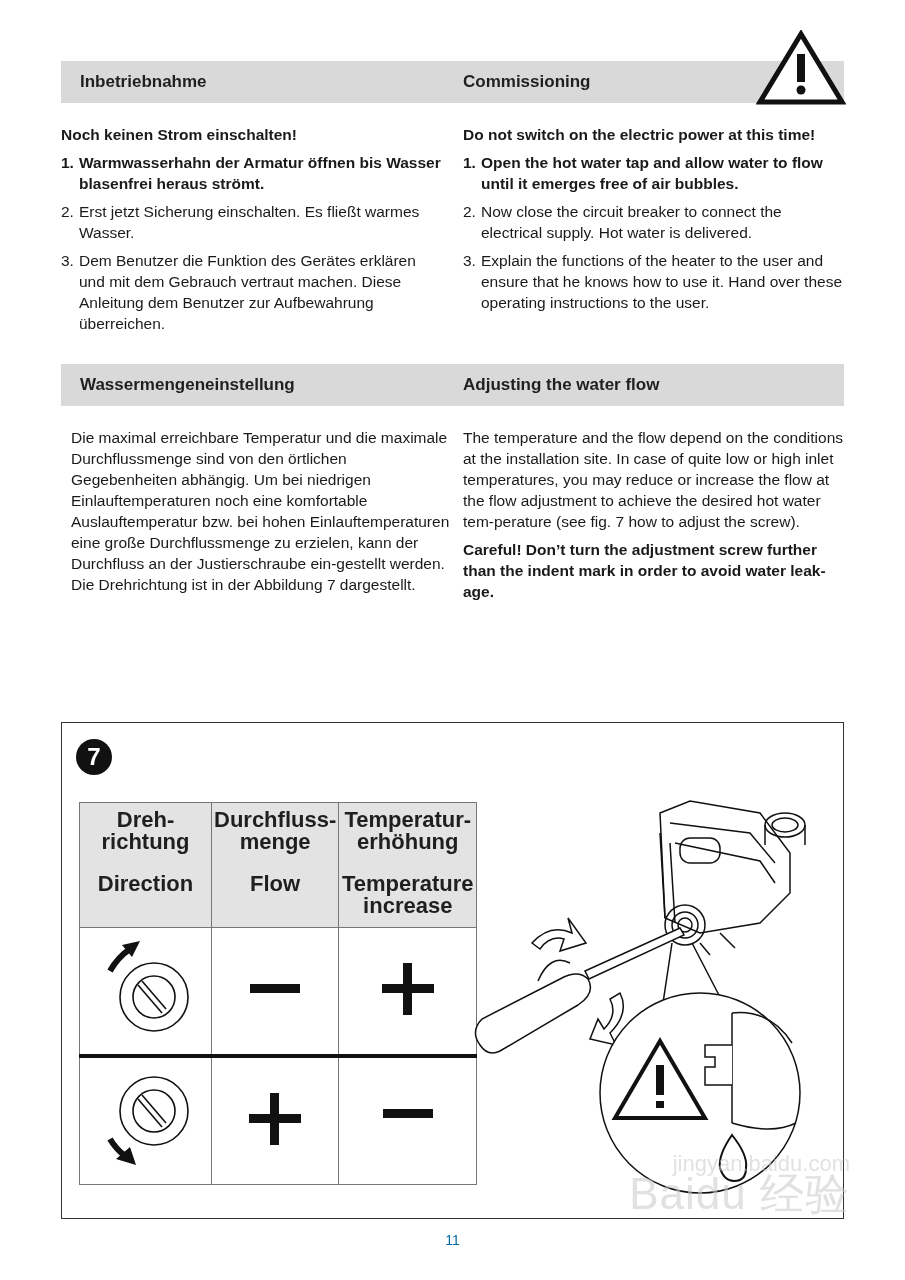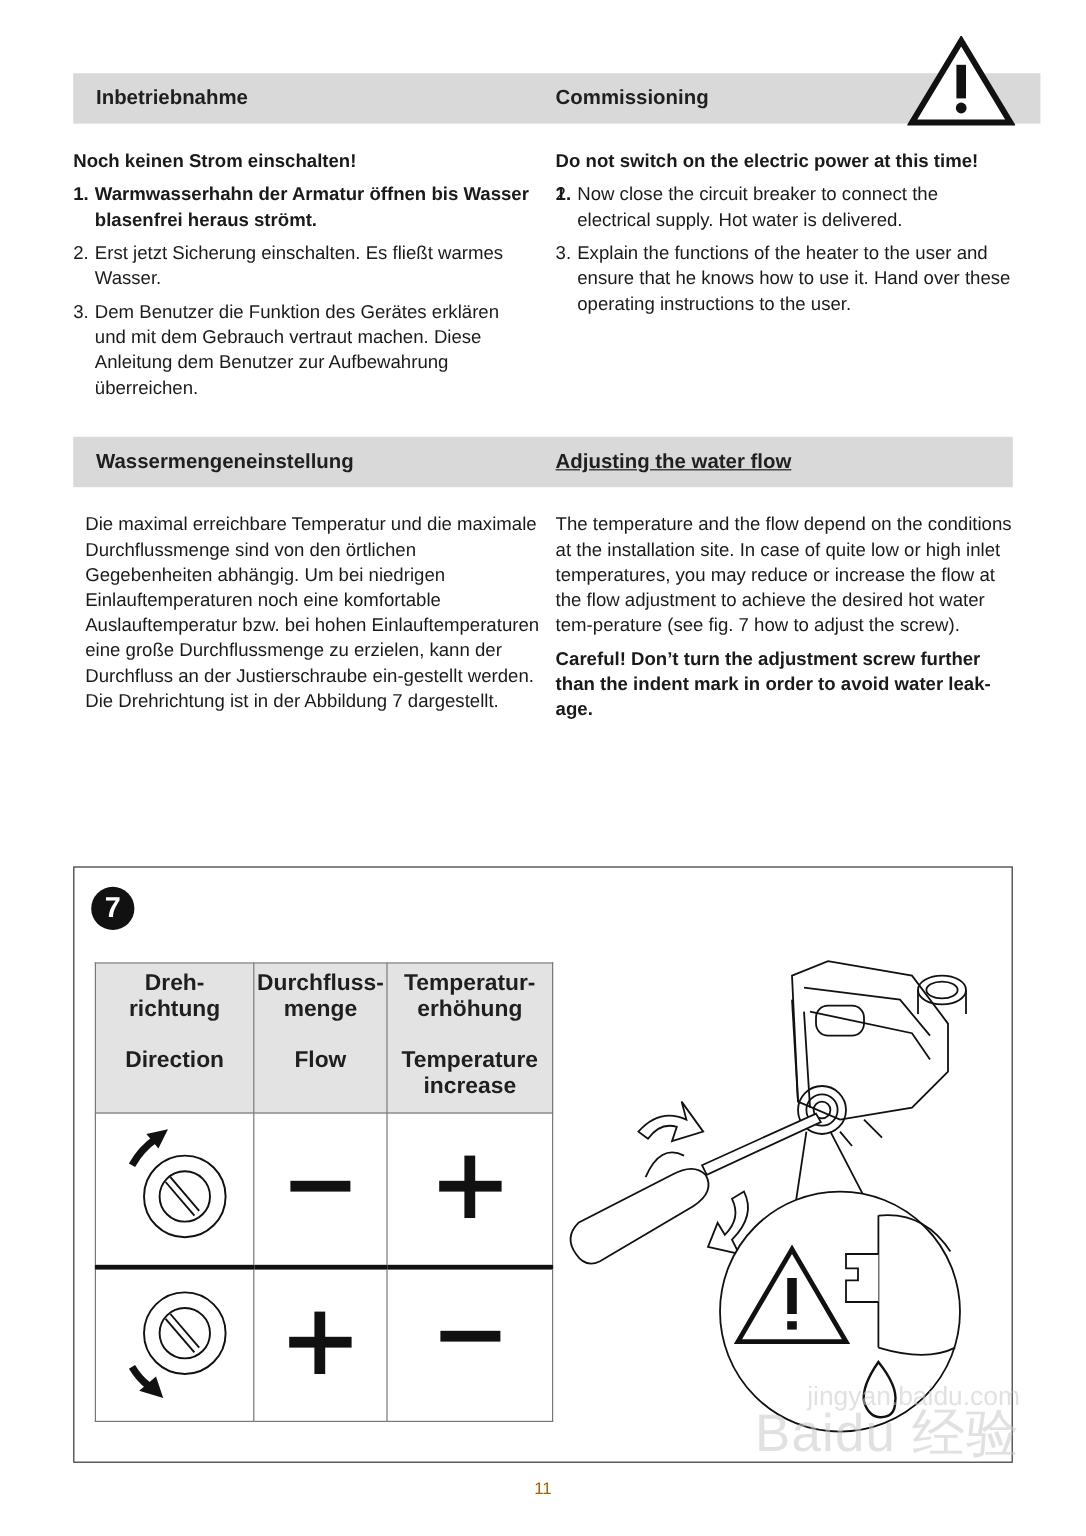--- a/index.html
+++ b/index.html
@@ -11,36 +11,36 @@
   .col p { margin: 0 0 7px 0; }
   .bold { font-weight: bold; }
   .list { margin: 0; padding: 0; list-style: none; }
   .list li { position: relative; padding-left: 18px; margin-bottom: 7px; }
   .list .num { position: absolute; left: 0; top: 0; }
   #warn-top { position: absolute; left: 756px; top: 30px; width: 90px; height: 76px; }
   .figure { position: absolute; left: 61px; top: 722px; width: 781px; height: 495px; border: 1px solid #333; }
   .fig-num { position: absolute; left: 14px; top: 16px; width: 36px; height: 36px; border-radius: 50%;
              background: #111; color: #fff; font-weight: bold; font-size: 24px; text-align: center; line-height: 36px; }
   table.adj { position: absolute; left: 17px; top: 79px; border-collapse: collapse; }
-  table.adj th { background: #e3e3e3; border: 1px solid #777; font-size: 19px; font-weight: bold;
+  table.adj th { background: #e3e3e3; border: 1px solid #777; font-size: 22px; font-weight: bold;
                  vertical-align: top; padding: 6px 2px 4px 2px; line-height: 22px; color: #1f1f1f; height: 114px; }
   table.adj td { border: 1px solid #777; height: 126px; text-align: center; vertical-align: middle; padding: 0; }
   table.adj tr.row-1 td { border-bottom: 4px solid #111; }
   .th-sp { display: block; height: 20px; }
   .sym { display: inline-block; }
   #illus { position: absolute; left: 398px; top: 60px; }
-  .page-num { position: absolute; left: 0; width: 905px; top: 1232px; text-align: center; font-size: 14px; color: #a16207; }
+  .page-num { position: absolute; left: 0; width: 905px; top: 1232px; text-align: center; font-size: 14px; color: #0369a1; }
   .watermark { position: absolute; right: 55px; top: 1165px; font-size: 44px; font-weight: normal; color: rgba(200,200,200,0.55);
                letter-spacing: 1px; }
   .watermark2 { position: absolute; right: 55px; top: 1151px; font-size: 22px; color: rgba(200,200,200,0.55); }
 </style>
 </head>
 <body>
 
-<div class="band" style="top:61px;padding-left:23px;">
+<div class="band" style="top:61px;">
   <span class="band-title" style="left:19px;">Inbetriebnahme</span>
   <span class="band-title" style="left:402px;">Commissioning</span>
 </div>
 <svg id="warn-top" viewBox="0 0 90 76">
   <polygon points="45,4 86,72 4,72" fill="#ffffff" stroke="#111" stroke-width="5" stroke-linejoin="miter"></polygon>
   <rect x="41" y="24" width="8" height="28" fill="#111"></rect>
   <circle cx="45" cy="60" r="4.5" fill="#111"></circle>
 </svg>
 
 <div class="col" style="left:61px; top:124px;">
@@ -48,29 +48,29 @@
   <ul class="list">
     <li class="bold"><span class="num">1.</span><span>Warmwasserhahn der Armatur öffnen bis Wasser blasenfrei heraus strömt.</span></li>
     <li><span class="num">2.</span><span>Erst jetzt Sicherung einschalten. Es fließt warmes Wasser.</span></li>
     <li><span class="num">3.</span><span>Dem Benutzer die Funktion des Gerätes erklären und mit dem Gebrauch vertraut machen. Diese Anleitung dem Benutzer zur Aufbewahrung überreichen.</span></li>
   </ul>
 </div>
 
 <div class="col" style="left:463px; top:124px;">
   <p class="bold">Do not switch on the electric power at this time!</p>
   <ul class="list">
-    <li class="bold"><span class="num">1.</span></li>
+    <li class="bold"><span class="num">1.</span><span>Open the hot water tap and allow water to flow until it emerges free of air bubbles.</span></li>
     <li><span class="num">2.</span><span>Now close the circuit breaker to connect the electrical supply. Hot water is delivered.</span></li>
     <li><span class="num">3.</span><span>Explain the functions of the heater to the user and ensure that he knows how to use it. Hand over these operating instructions to the user.</span></li>
   </ul>
 </div>
 
 <div class="band" style="top:364px;text-align:center;">
   <span class="band-title" style="left:19px;">Wassermengeneinstellung</span>
-  <span class="band-title" style="left:402px;text-decoration:underline;">Adjusting the water flow</span>
+  <span class="band-title" style="left:402px;">Adjusting the water flow</span>
 </div>
 
 <div class="col" style="left:43px; top:427px;margin-left:28px;">
   <p>Die maximal erreichbare Temperatur und die maximale Durchflussmenge sind von den örtlichen Gegebenheiten abhängig. Um bei niedrigen Einlauftemperaturen noch eine komfortable Auslauftemperatur bzw. bei hohen Einlauftemperaturen eine große Durchflussmenge zu erzielen, kann der Durchfluss an der Justierschraube ein-gestellt werden. Die Drehrichtung ist in der Abbildung 7 dargestellt.</p>
 </div>
 <div class="col" style="left:463px; top:427px;">
   <p>The temperature and the flow depend on the conditions at the installation site. In case of quite low or high inlet temperatures, you may reduce or increase the flow at the flow adjustment to achieve the desired hot water tem-perature (see fig. 7 how to adjust the screw).</p>
   <p class="bold">Careful! Don’t turn the adjustment screw further than the indent mark in order to avoid water leak-age.</p>
 </div>
 

